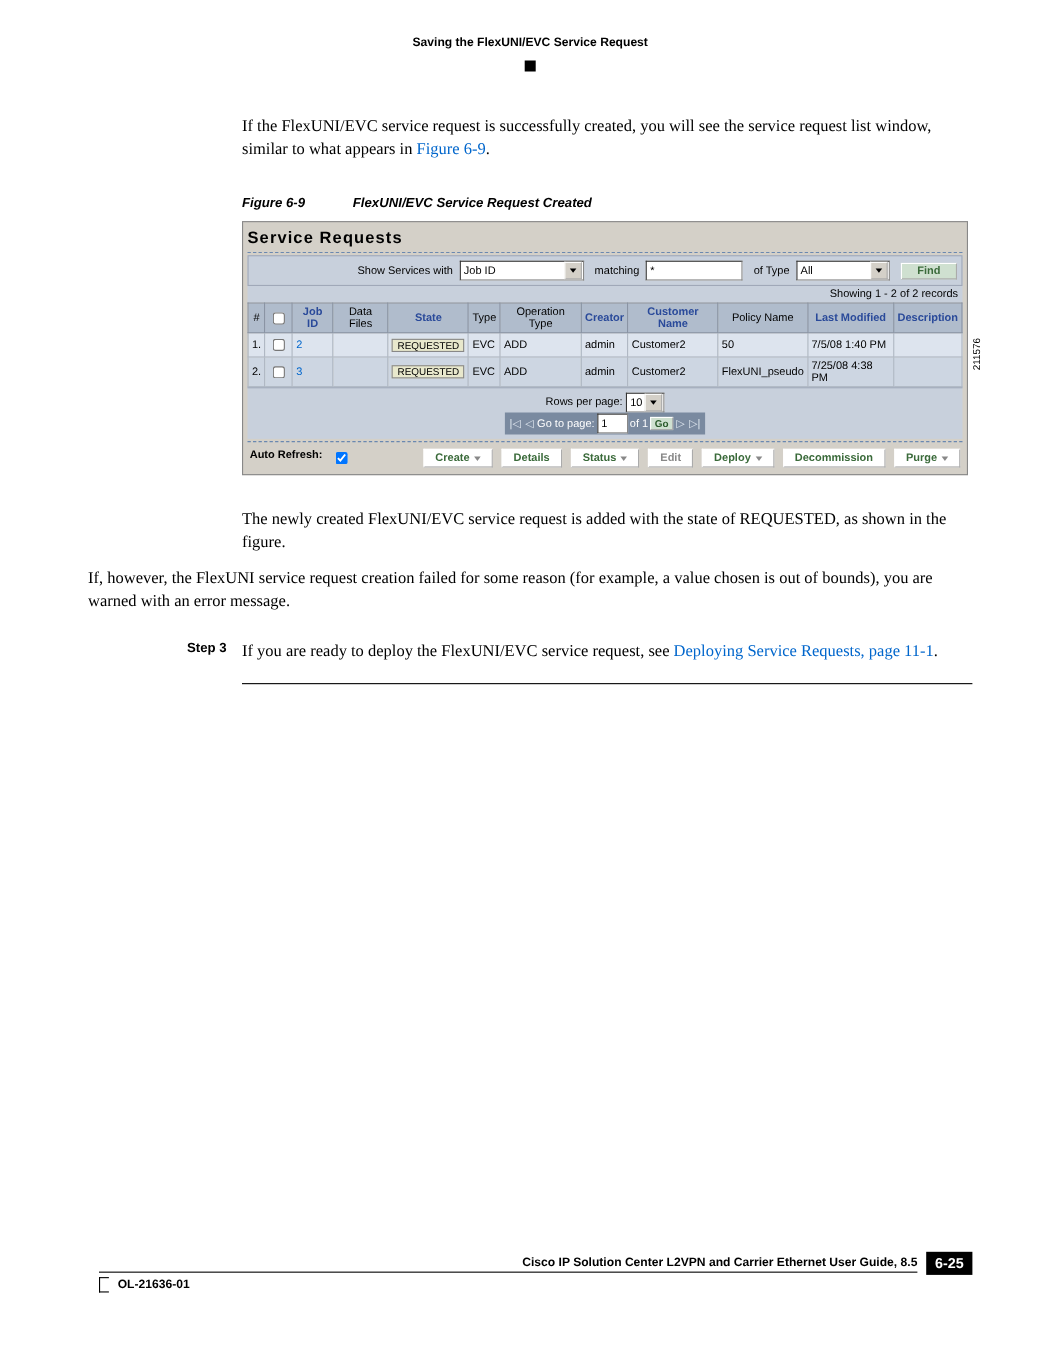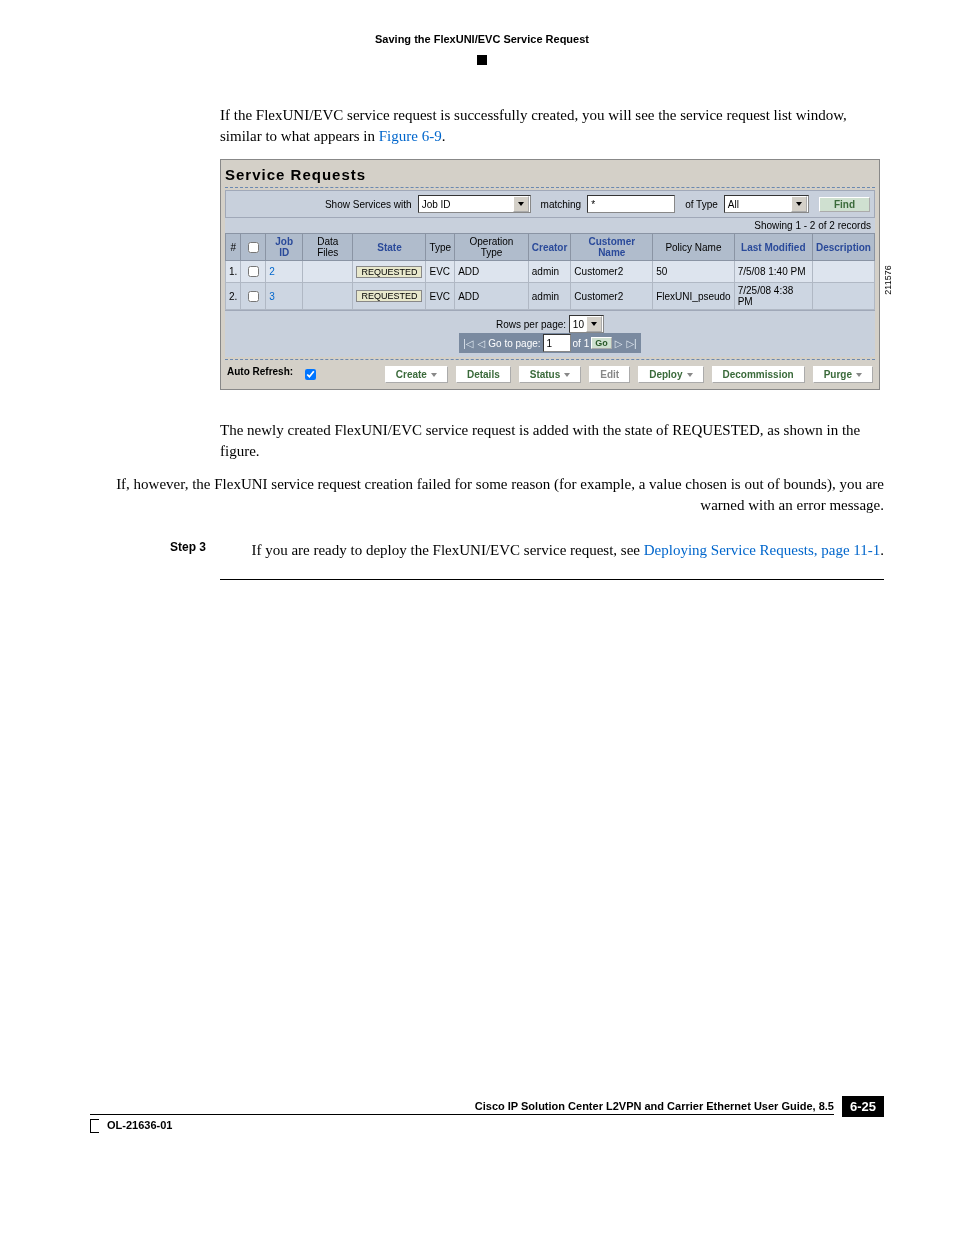--- a/index.html
+++ b/index.html
@@ -255,21 +255,21 @@
     font-weight: bold;
     padding-left: 90px;
     box-sizing: border-box;
   }
   .step-body {
     flex: 1;
     font-family: "Times New Roman", Times, serif;
     font-size: 15px;
     line-height: 1.4;
   }
-  .step-body p { margin: 0 0 12px 0; text-align: right; }
+  .step-body p { margin: 0 0 12px 0; }
   .hr-end {
     border: none;
     border-top: 1px solid #000;
     margin: 6px 0 0 140px;
   }
 
   .footer {
     position: relative;
     margin-top: 520px;
     padding: 0 0 20px 0;
@@ -322,20 +322,24 @@
     <span>Saving the FlexUNI/EVC Service Request</span>
     <span class="black-square"></span>
   </div>
 
   <div class="body-text">
     <p>
       <span>If the FlexUNI/EVC service request is successfully created, you will see the service request list window, similar to what appears in </span><a class="link" href="#">Figure 6-9</a><span>.</span>
     </p>
   </div>
 
+  <div class="figure-caption">
+    <span class="fignum">Figure 6-9</span>
+    <span>FlexUNI/EVC Service Request Created</span>
+  </div>
 
   <div class="figure-wrap">
     <div class="fig">
       <div class="fig-title">Service Requests</div>
       <div class="fig-dashed">
         <div class="filter-row">
           <span class="lbl">Show Services with</span>
           <span class="old-select">
             <span>Job ID</span>
             <span style="width:60px"></span>

